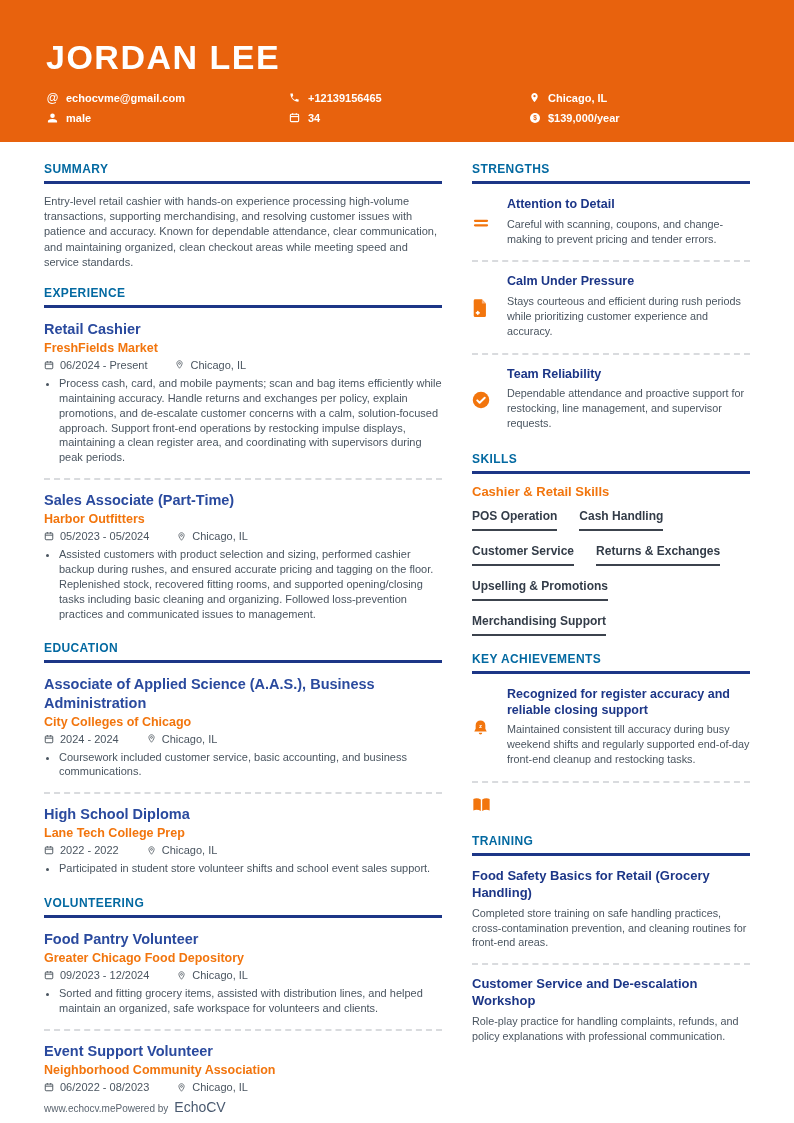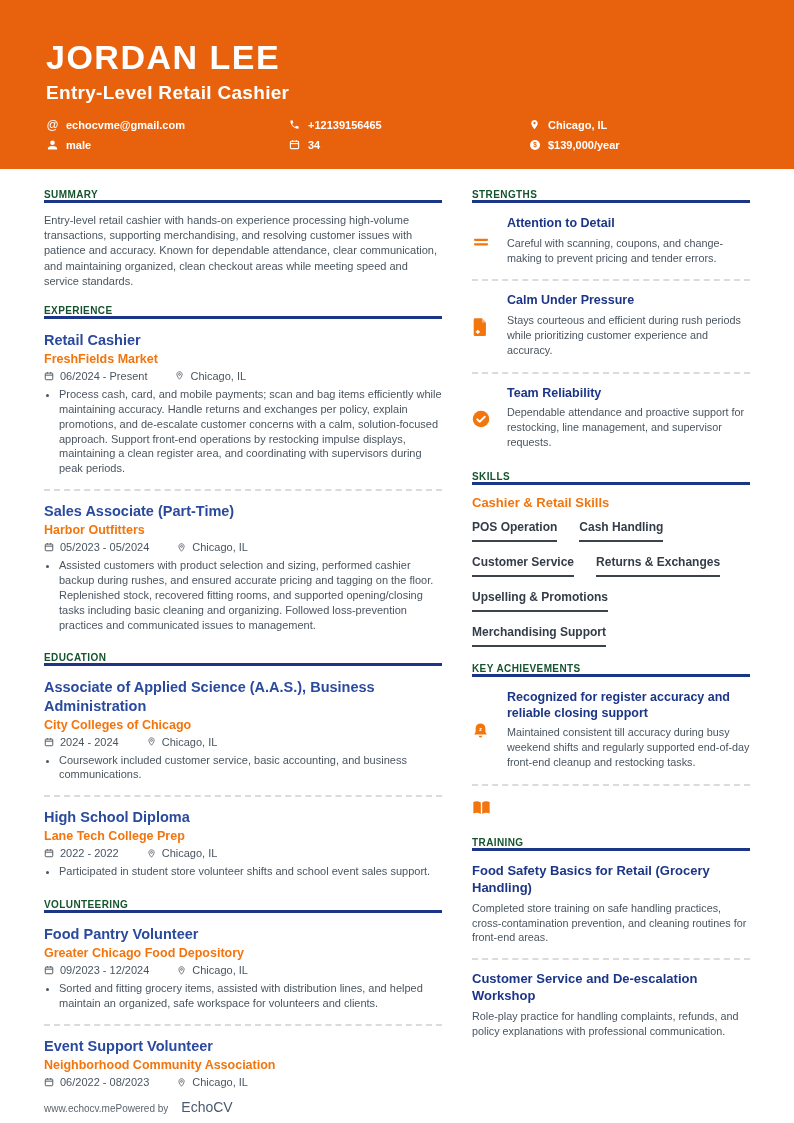--- a/index.html
+++ b/index.html
@@ -50,24 +50,25 @@
   .main {
     display: flex;
     gap: 30px;
     padding: 20px 44px 0 44px;
   }
   .col-left  { width: 398px; flex: 0 0 398px; }
   .col-right { width: 278px; flex: 0 0 278px; }
 
   .section { margin-bottom: 16px; }
   .section-heading {
-    color: #14532d;
-    font-size: 10px;
+    color: #0369a1;
+    font-size: 12px;
     font-weight: 800;
     letter-spacing: 0.4px;
+    padding-bottom: 5px;
     border-bottom: 3px solid #1c3687;
     margin-bottom: 10px;
   }
   .summary-text, .desc {
     font-size: 11px;
     line-height: 1.38;
     color: #4a5560;
   }
 
   .entry { padding: 2px 0 4px 0; }
@@ -141,30 +142,29 @@
 
   
   .footer {
     position: absolute;
     left: 44px; right: 44px; bottom: 8px;
     display: flex;
     justify-content: flex-start;
     align-items: baseline;
   }
   .footer-site { font-size: 10px; color: #5b6570; }
-  .footer-brandwrap { display: flex; align-items: baseline; gap: 13px; }
+  .footer-brandwrap { display: flex; align-items: baseline; gap: 6px; }
   .footer-powered { font-size: 10px; color: #5b6570; }
   .footer-brand { font-size: 14px; color: #4a5a70; }
 </style>
 </head>
 <body>
 
 <div class="header">
   <div class="name">JORDAN LEE</div>
-  <div class="job-title">Entry-Level Retail Cashier</div>
   <div class="contact-grid">
     <div class="contact-item">
       <span class="cicon">
           <span class="at-glyph">@</span>
         </span>
       <span>echocvme@gmail.com</span>
     </div>
     <div class="contact-item">
       <span class="cicon">
         <svg width="11" height="11" viewBox="0 0 24 24" fill="#ffffff">

